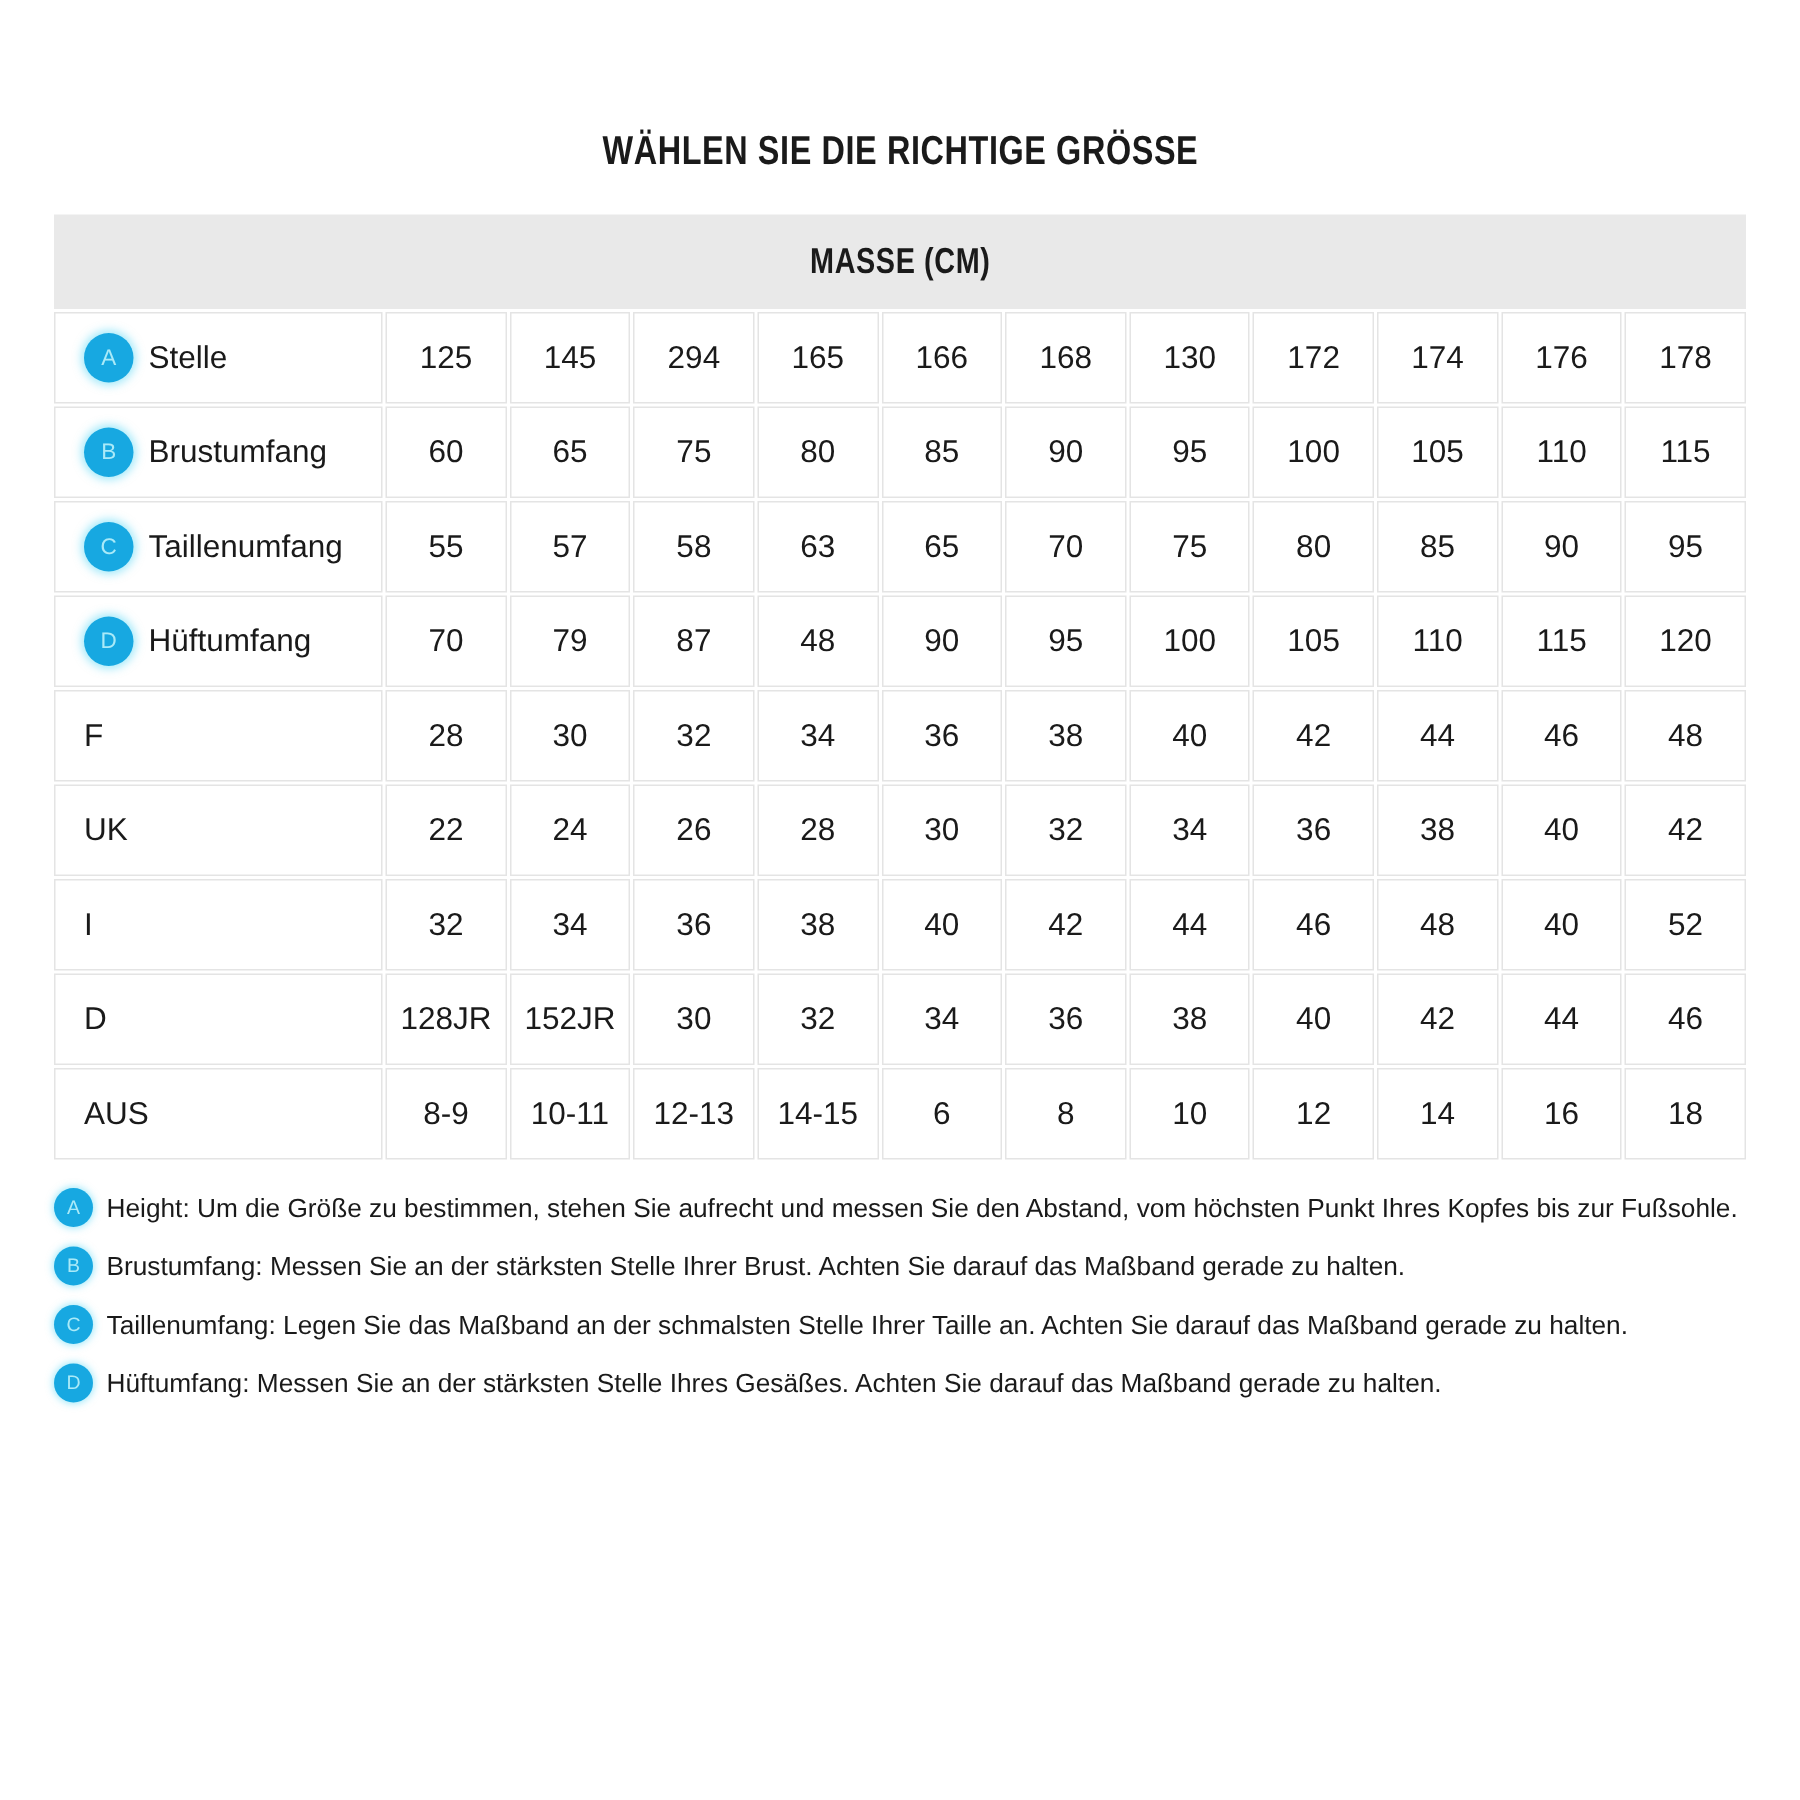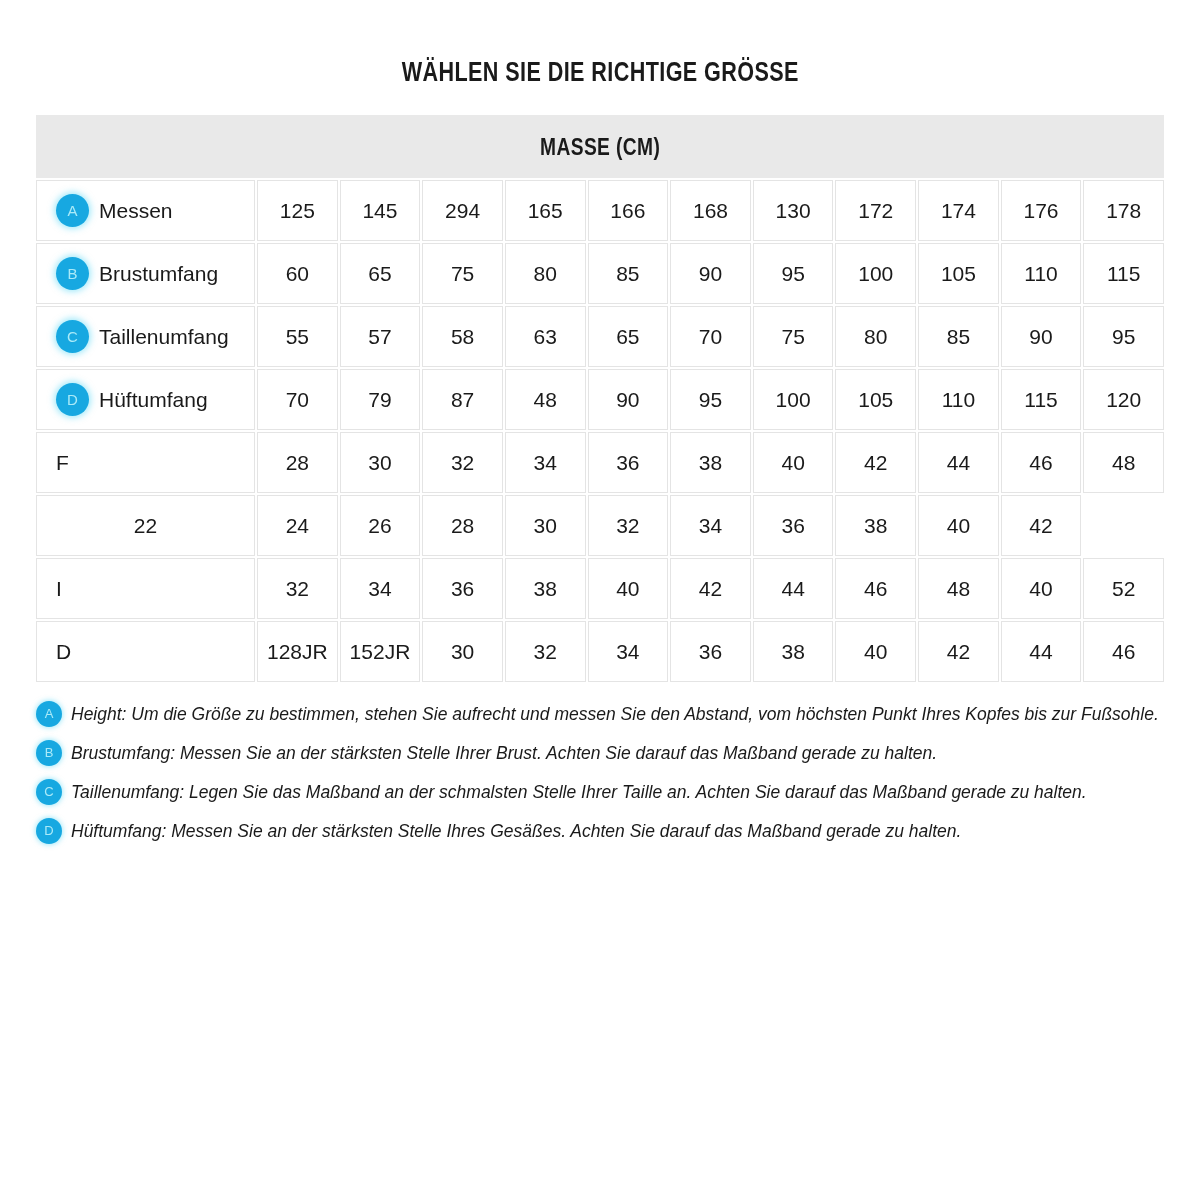--- a/index.html
+++ b/index.html
@@ -12,21 +12,21 @@
   *{box-sizing:border-box;}
   html,body{margin:0;padding:0;background:#ffffff;}
   body{
     width:1200px;height:1200px;
     font-family:"Liberation Sans", sans-serif;
     color:var(--ink);
     overflow:hidden;
   }
   .page-title{
     margin:0;
-    padding-top:52px;
+    padding-top:80px;
     text-align:center;
     font-weight:700;
   }
   .page-title .condensed{
     display:inline-block;
     font-size:27px;
     letter-spacing:.5px;
     transform:scaleX(.8);
     transform-origin:center;
     white-space:nowrap;
@@ -94,37 +94,37 @@
     font-size:17.5px;
     line-height:28px;
   }
   .note .badge{
     width:26px;height:26px;
     flex:0 0 26px;
     font-size:13px;
     margin-top:1px;
     box-shadow:0 0 5px 1px rgba(77,214,245,.5);
   }
-  .note-text{flex:1 1 auto;font-style:italic;}
+  .note-text{flex:1 1 auto;}
 </style>
 </head>
 <body>
 
 <h1 class="page-title">
   <span class="condensed">WÄHLEN SIE DIE RICHTIGE GRÖSSE</span>
 </h1>
 
 <section class="chart">
   <div class="band">
     <span class="condensed">MASSE (CM)</span>
   </div>
   <div class="row">
       <div class="cell label-cell">
         <span class="badge">A</span>
-        <span class="label-text">Messen</span>
+        <span class="label-text">Stelle</span>
       </div>
       <div class="cell value-cell">125</div>
       <div class="cell value-cell">145</div>
       <div class="cell value-cell">294</div>
       <div class="cell value-cell">165</div>
       <div class="cell value-cell">166</div>
       <div class="cell value-cell">168</div>
       <div class="cell value-cell">130</div>
       <div class="cell value-cell">172</div>
       <div class="cell value-cell">174</div>
@@ -193,20 +193,23 @@
       <div class="cell value-cell">34</div>
       <div class="cell value-cell">36</div>
       <div class="cell value-cell">38</div>
       <div class="cell value-cell">40</div>
       <div class="cell value-cell">42</div>
       <div class="cell value-cell">44</div>
       <div class="cell value-cell">46</div>
       <div class="cell value-cell">48</div>
     </div>
     <div class="row">
+      <div class="cell label-cell">
+        <span class="label-text">UK</span>
+      </div>
       <div class="cell value-cell">22</div>
       <div class="cell value-cell">24</div>
       <div class="cell value-cell">26</div>
       <div class="cell value-cell">28</div>
       <div class="cell value-cell">30</div>
       <div class="cell value-cell">32</div>
       <div class="cell value-cell">34</div>
       <div class="cell value-cell">36</div>
       <div class="cell value-cell">38</div>
       <div class="cell value-cell">40</div>
@@ -237,20 +240,36 @@
       <div class="cell value-cell">30</div>
       <div class="cell value-cell">32</div>
       <div class="cell value-cell">34</div>
       <div class="cell value-cell">36</div>
       <div class="cell value-cell">38</div>
       <div class="cell value-cell">40</div>
       <div class="cell value-cell">42</div>
       <div class="cell value-cell">44</div>
       <div class="cell value-cell">46</div>
     </div>
+    <div class="row">
+      <div class="cell label-cell">
+        <span class="label-text">AUS</span>
+      </div>
+      <div class="cell value-cell">8-9</div>
+      <div class="cell value-cell">10-11</div>
+      <div class="cell value-cell">12-13</div>
+      <div class="cell value-cell">14-15</div>
+      <div class="cell value-cell">6</div>
+      <div class="cell value-cell">8</div>
+      <div class="cell value-cell">10</div>
+      <div class="cell value-cell">12</div>
+      <div class="cell value-cell">14</div>
+      <div class="cell value-cell">16</div>
+      <div class="cell value-cell">18</div>
+    </div>
     <div id="sizes-rows" style="display:contents"></div>
 </section>
 
 <section class="notes" id="notes">
     <div class="note">
       <span class="badge">A</span>
       <div class="note-text">
         <div class="note-line">Height: Um die Größe zu bestimmen, stehen Sie aufrecht und messen Sie den Abstand, vom höchsten Punkt Ihres Kopfes bis zur Fußsohle.</div>
       </div>
     </div>

